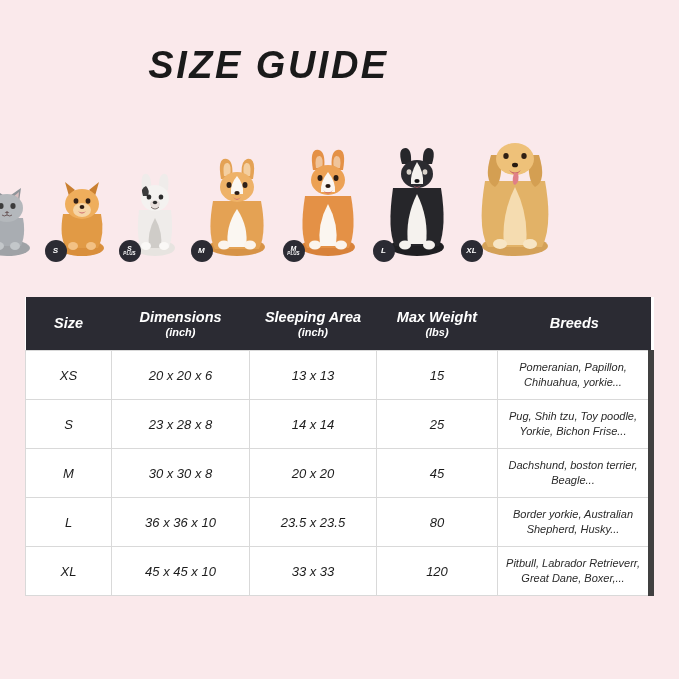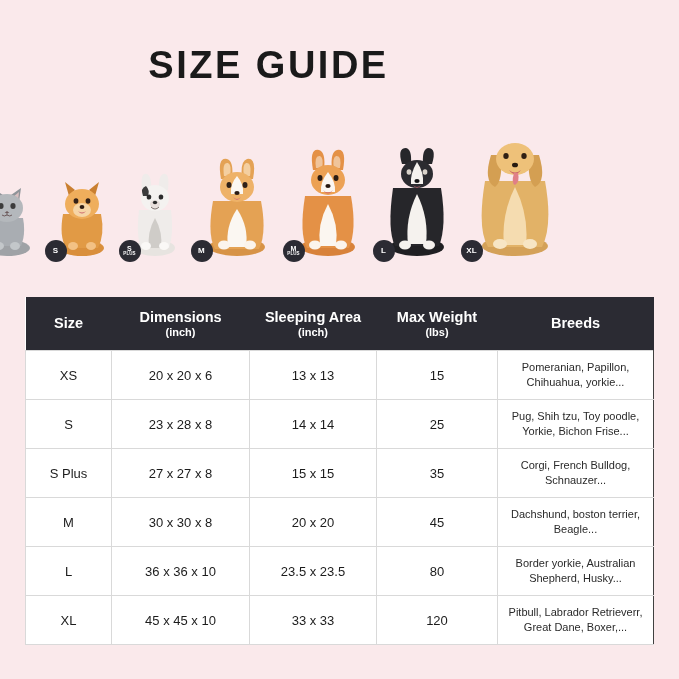--- a/index.html
+++ b/index.html
@@ -12,20 +12,21 @@
     background: #fae9eb;
     font-family: "Liberation Sans", sans-serif;
     color: #1c1c1c;
     overflow: hidden;
   }
   .page {
     position: relative;
     width: 537px;
     height: 679px;
     box-sizing: border-box;
+    font-style: italic;
   }
   .title {
     text-align: center;
     font-size: 38px;
     letter-spacing: 2.5px;
     font-weight: bold;
     color: #1a1a1a;
     padding-top: 46px;
     line-height: 1;
   }
@@ -115,21 +116,21 @@
     height: 40px;
     padding: 4px 6px;
     vertical-align: middle;
   }
   tbody td.breeds {
     font-size: 11px;
     line-height: 1.35;
     color: #2a2a2a;
   }
   tbody tr td:first-child { border-left: 1px solid #d9d9d9; }
-  tbody tr td:last-child { border-right: 1px solid #404040; }
+  tbody tr td:last-child { border-right: 6px solid #404040; }
 
   .footnote {
     position: absolute;
     left: 0;
     right: 0;
     top: 644px;
     text-align: center;
     font-size: 15px;
     color: #1c1c1c;
   }
@@ -345,27 +346,20 @@
           <td class="breeds">Pomeranian, Papillon, Chihuahua, yorkie...</td>
         </tr>
         <tr>
           <td>S</td>
           <td>23 x 28 x 8</td>
           <td>14 x 14</td>
           <td>25</td>
           <td class="breeds">Pug, Shih tzu, Toy poodle, Yorkie, Bichon Frise...</td>
         </tr>
         <tr>
-          <td>S Plus</td>
-          <td>27 x 27 x 8</td>
-          <td>15 x 15</td>
-          <td>35</td>
-          <td class="breeds">Corgi, French Bulldog, Schnauzer...</td>
-        </tr>
-        <tr>
           <td>M</td>
           <td>30 x 30 x 8</td>
           <td>20 x 20</td>
           <td>45</td>
           <td class="breeds">Dachshund, boston terrier, Beagle...</td>
         </tr>
         <tr>
           <td>L</td>
           <td>36 x 36 x 10</td>
           <td>23.5 x 23.5</td>

